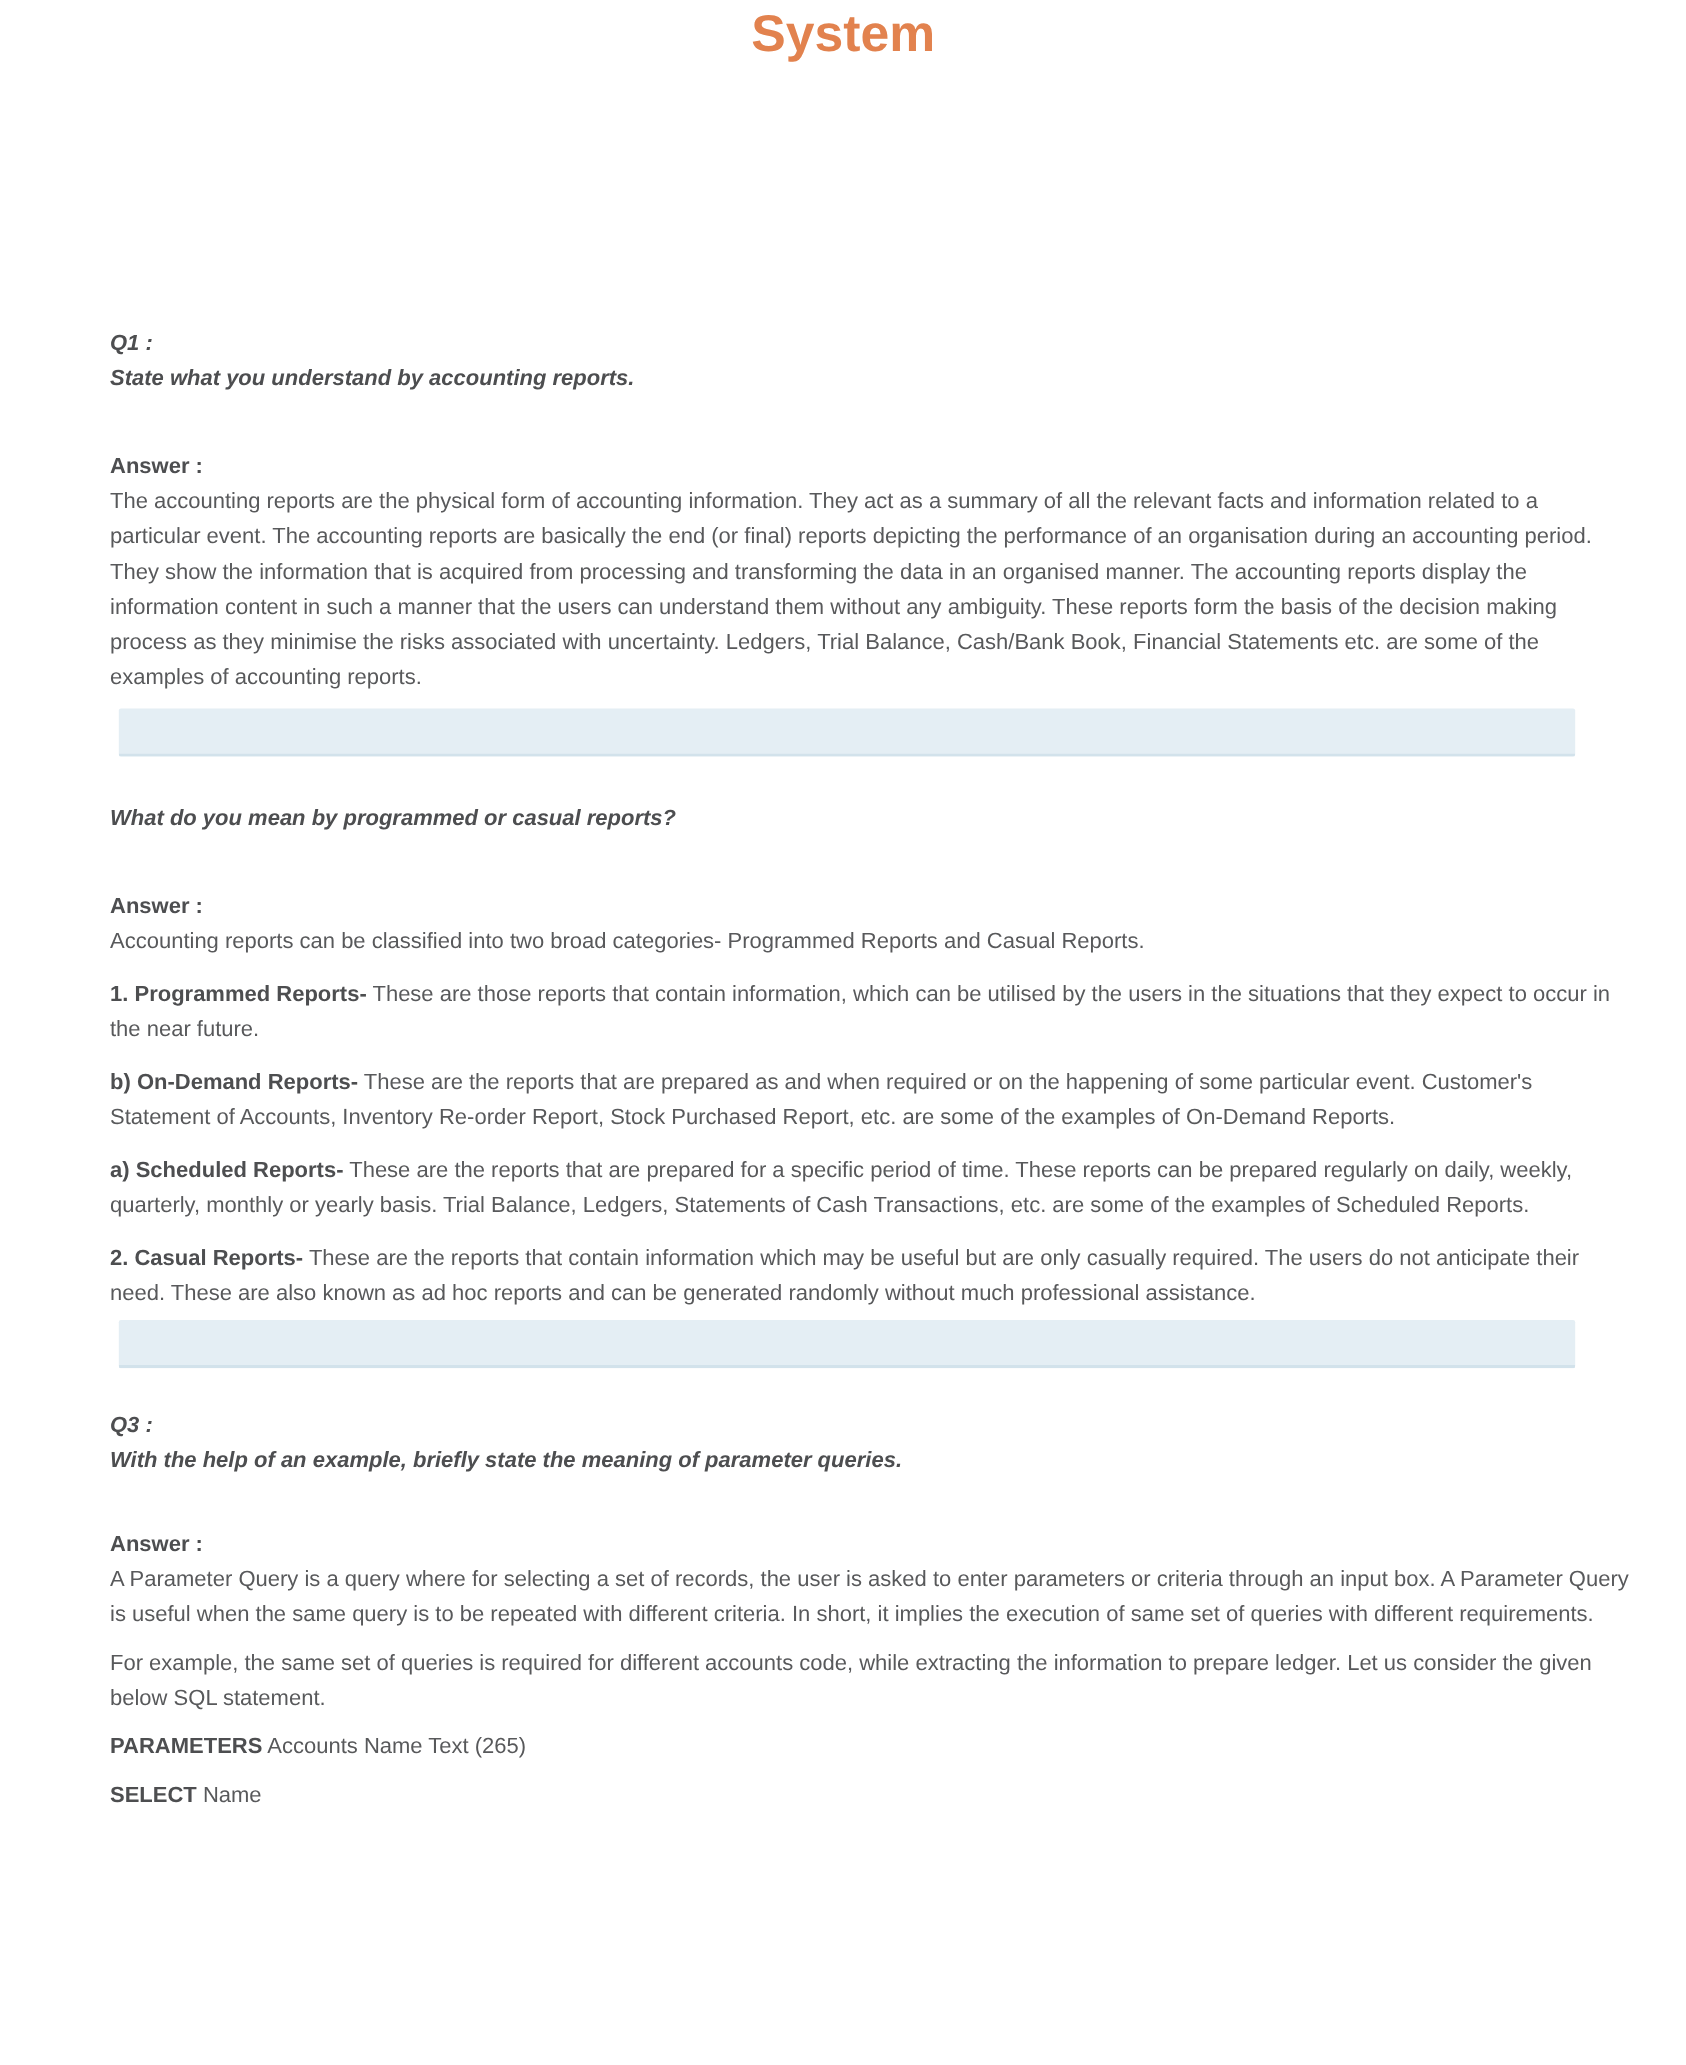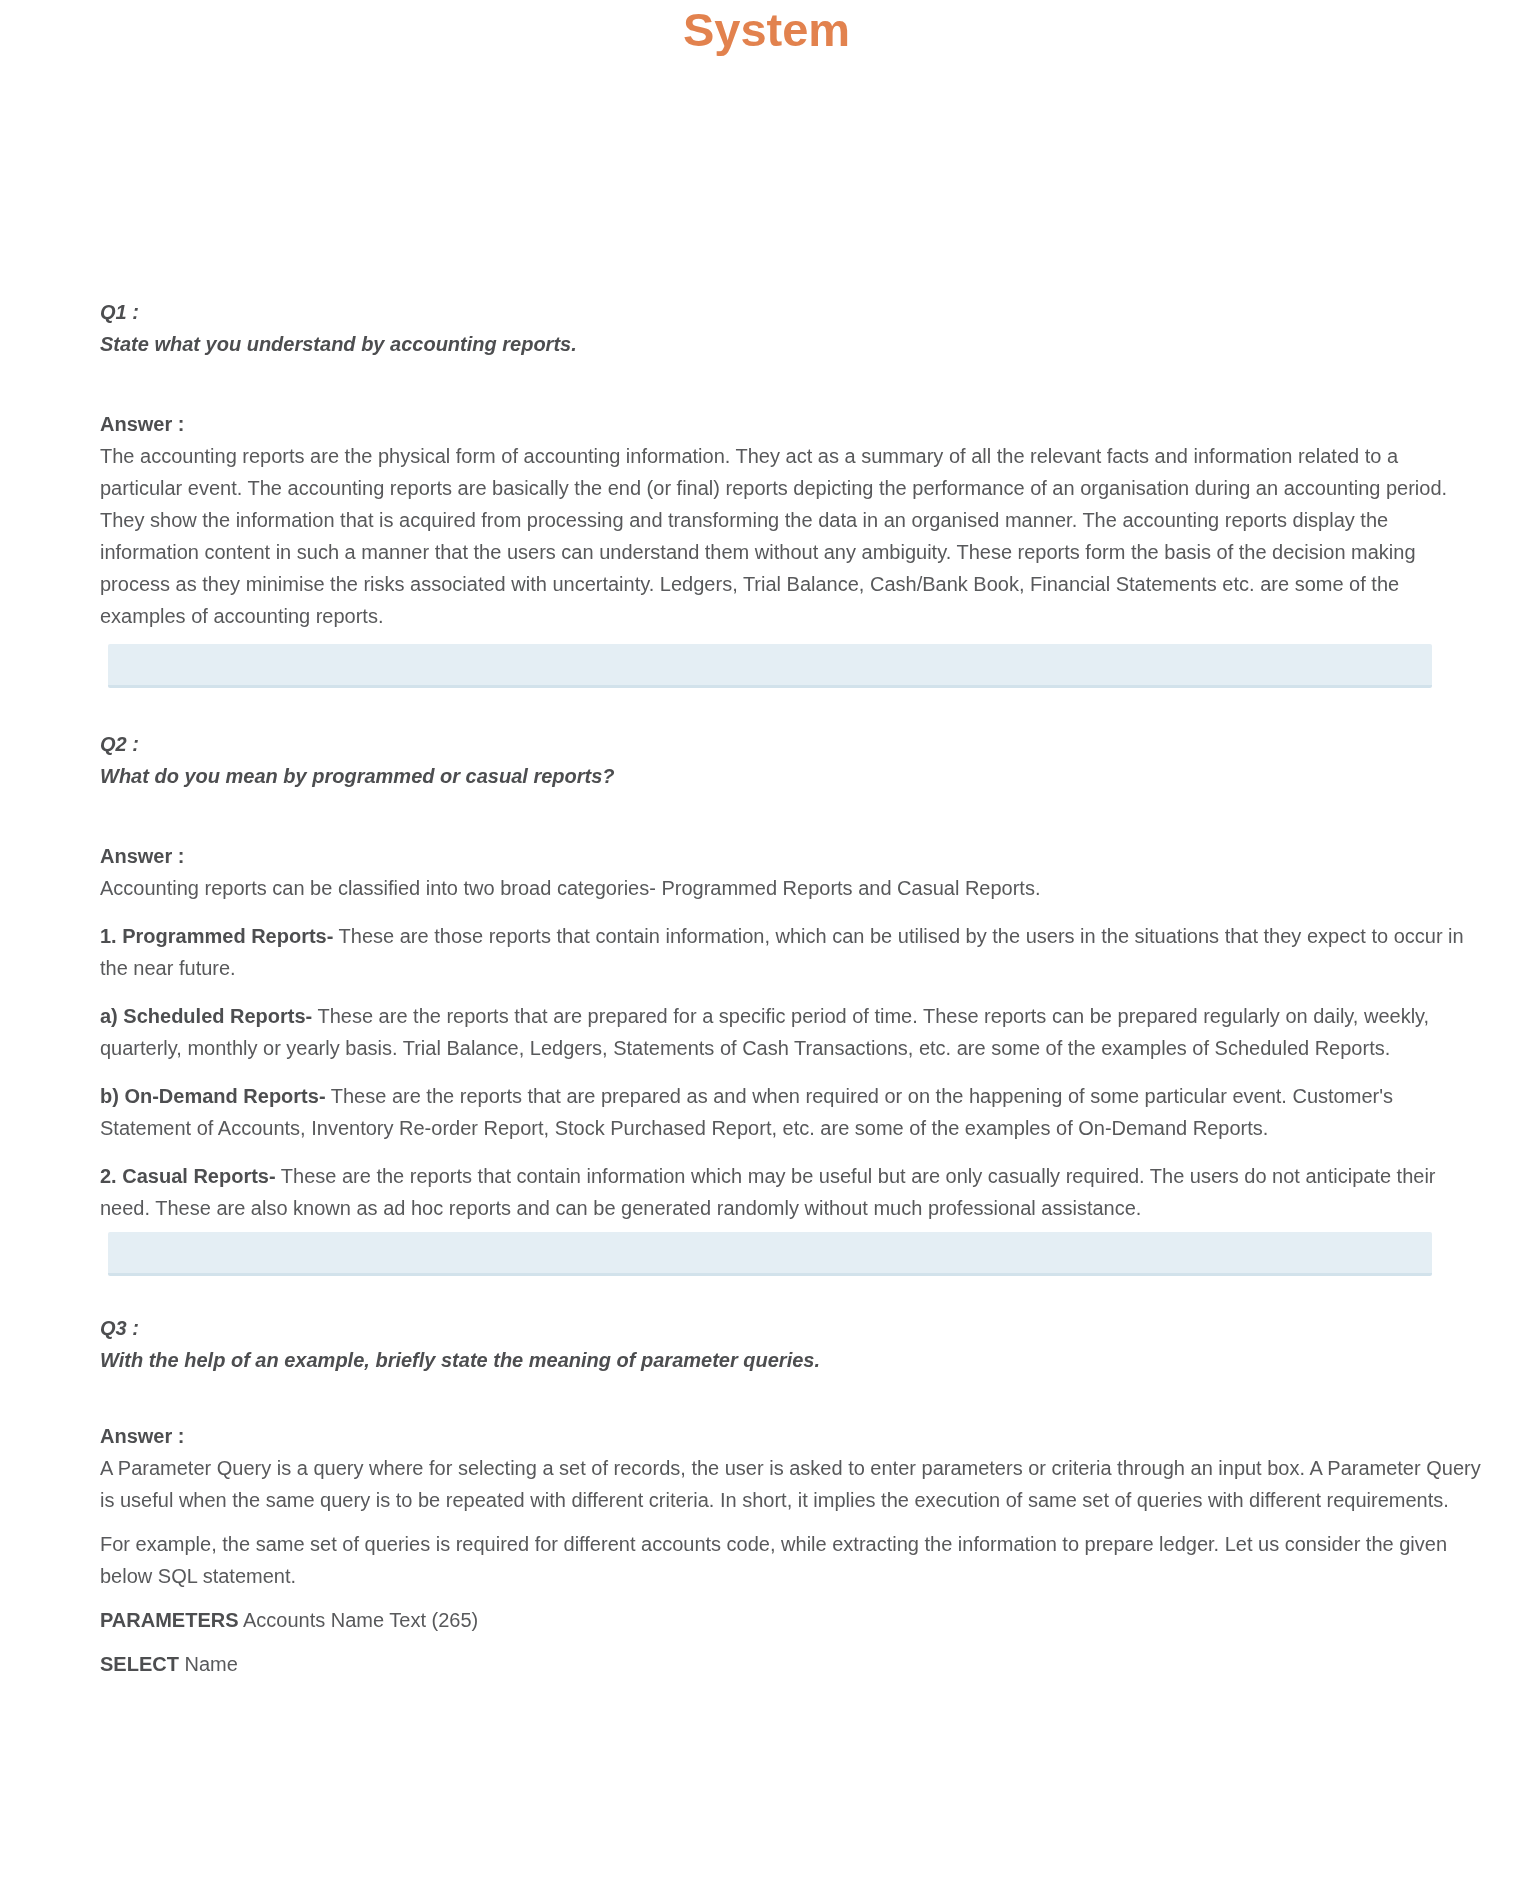--- a/index.html
+++ b/index.html
@@ -88,33 +88,32 @@
       <span class="q-text">State what you understand by accounting reports.</span>
     </div>
 
     <div class="answer-label mt-answer">Answer :</div>
 
     <p class="para mt-first"><span>The accounting reports are the physical form of accounting information. They act as a summary of all the relevant facts and information related to a particular event. The accounting reports are basically the end (or final) reports depicting the performance of an organisation during an accounting period. They show the information that is acquired from processing and transforming the data in an organised manner. The accounting reports display the information content in such a manner that the users can understand them without any ambiguity. These reports form the basis of the decision making process as they minimise the risks associated with uncertainty. Ledgers, Trial Balance, Cash/Bank Book, Financial Statements etc. are some of the examples of accounting reports.</span></p>
 
     <div class="divider mt-bar"></div>
 
     <div class="q-head mt-qhead">
-      <span class="q-num">Q2 :</span>
       <span class="q-text">What do you mean by programmed or casual reports?</span>
     </div>
 
     <div class="answer-label mt-answer">Answer :</div>
 
     <p class="para mt-first"><span>Accounting reports can be classified into two broad categories- Programmed Reports and Casual Reports.</span></p>
 
     <p class="para mt-para"><b class="lead">1. Programmed Reports-</b> <span>These are those reports that contain information, which can be utilised by the users in the situations that they expect to occur in the near future.</span></p>
 
+    <p class="para mt-para"><b class="lead">b) On-Demand Reports-</b> <span>These are the reports that are prepared as and when required or on the happening of some particular event. Customer's Statement of Accounts, Inventory Re-order Report, Stock Purchased Report, etc. are some of the examples of On-Demand Reports.</span></p>
+
     <p class="para mt-para"><b class="lead">a) Scheduled Reports-</b> <span>These are the reports that are prepared for a specific period of time.  These reports can be prepared regularly on daily, weekly, quarterly, monthly or yearly basis. Trial Balance, Ledgers, Statements of Cash Transactions, etc. are some of the examples of Scheduled Reports.</span></p>
-
-    <p class="para mt-para"><b class="lead">b) On-Demand Reports-</b> <span>These are the reports that are prepared as and when required or on the happening of some particular event. Customer's Statement of Accounts, Inventory Re-order Report, Stock Purchased Report, etc. are some of the examples of On-Demand Reports.</span></p>
 
     <p class="para mt-para"><b class="lead">2. Casual Reports-</b> <span>These are the reports that contain information which may be useful but are only casually required. The users do not anticipate their need. These are also known as ad hoc reports and can be generated randomly without much professional assistance.</span></p>
 
     <div class="divider mt-bar2"></div>
 
     <div class="q-head mt-qhead3">
       <span class="q-num">Q3 :</span>
       <span class="q-text">With the help of an example, briefly state the meaning of parameter queries.</span>
     </div>
 

